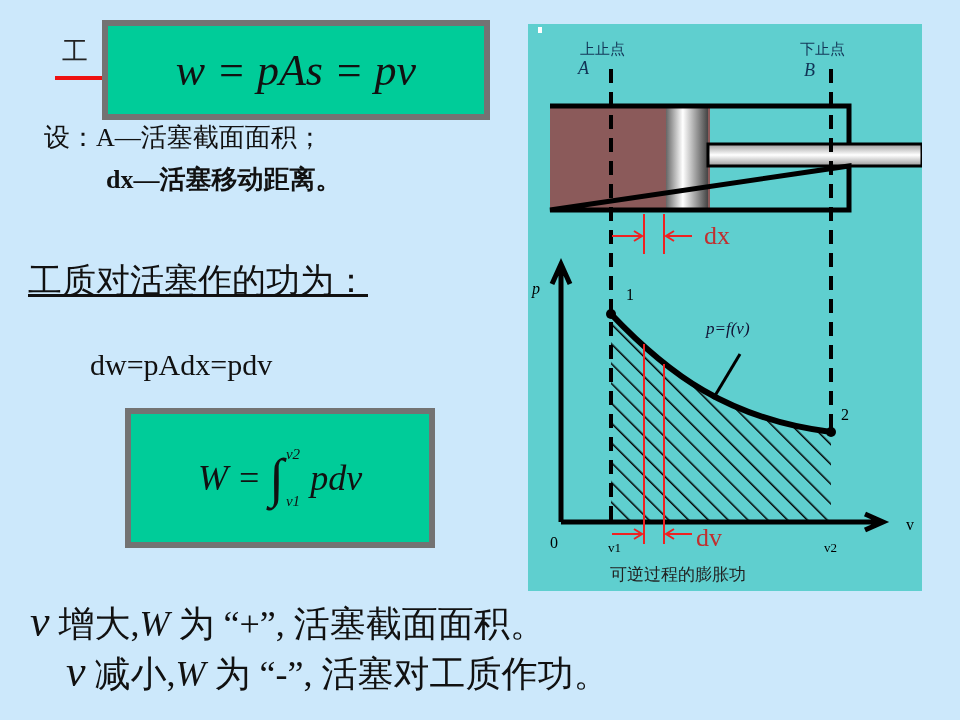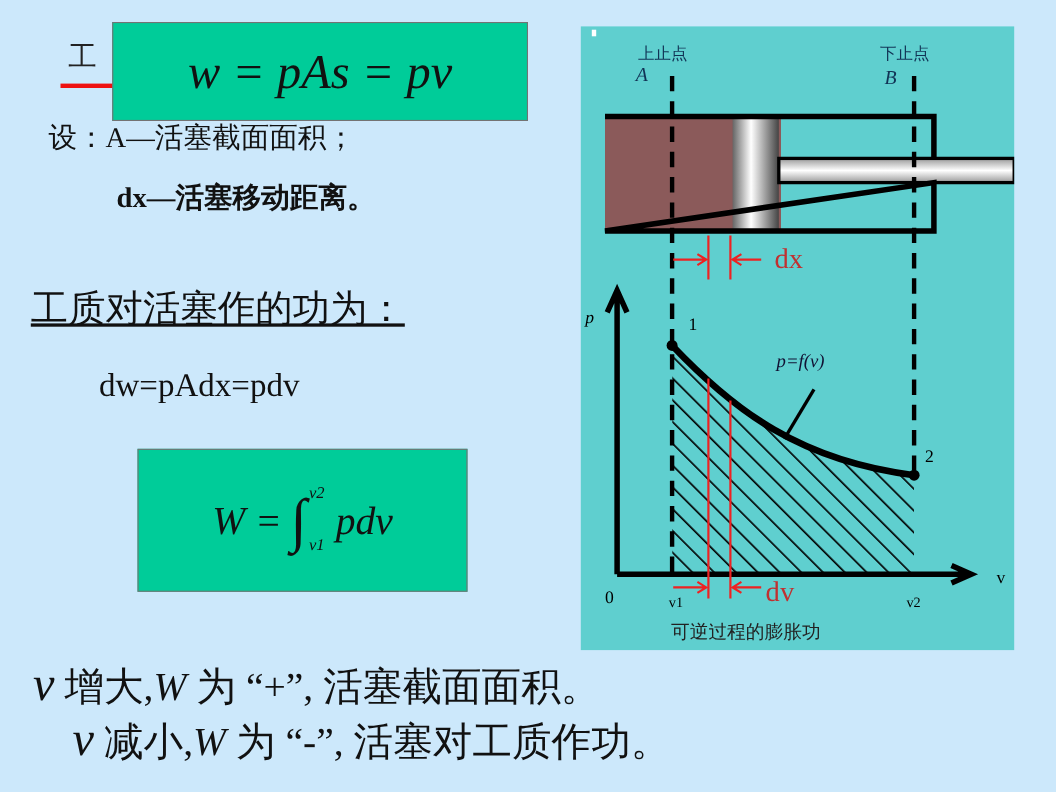--- a/index.html
+++ b/index.html
@@ -1,26 +1,26 @@
 <!DOCTYPE html>
 <html><head>
 <meta charset="utf-8">
 <style>
   html, body { margin:0; padding:0; }
   body { width:960px; height:720px; background:#cce8fb; position:relative; overflow:hidden;
          font-family:"Liberation Serif","DejaVu Serif",serif; color:#111; }
   .abs { position:absolute; }
   .title-partial { left:62px; top:34px; font-size:26px; color:#222; }
   .title-underline { left:55px; top:76px; width:60px; height:4px; background:#ee1111; }
-  .formula-box { background:#00cc99; border:1px solid #737373; display:flex; align-items:center; justify-content:center; font-style:italic; }
+  .formula-box { background:#00cc99; border:6px solid #737373; display:flex; align-items:center; justify-content:center; font-style:italic; }
   .box1 { left:102px; top:20px; width:376px; height:88px; font-size:44px; }
-  .def1 { left:44px; top:108px; font-size:26px; }
+  .def1 { left:44px; top:120px; font-size:26px; }
   .def2 { left:106px; top:162px; font-size:26px;font-weight:bold; }
   .work-title { left:28px; top:258px; font-size:34px;text-decoration:underline; }
-  .eq1 { left:90px; top:334px; font-size:30px; }
+  .eq1 { left:90px; top:348px; font-size:30px; }
   .box2 { left:125px; top:408px; width:298px; height:128px; font-size:36px; }
   .box2 .sub { font-size:15px; position:relative; }
   .line { font-size:36px; left:30px; }
   .line .v { font-size:44px; font-style:italic; font-family:"Liberation Serif",serif; }
   .line .W { font-style:italic; }
   .fig { left:528px; top:24px; width:394px; height:567px; background:#5fcfcf; }
 </style>
 </head>
 <body>
 

